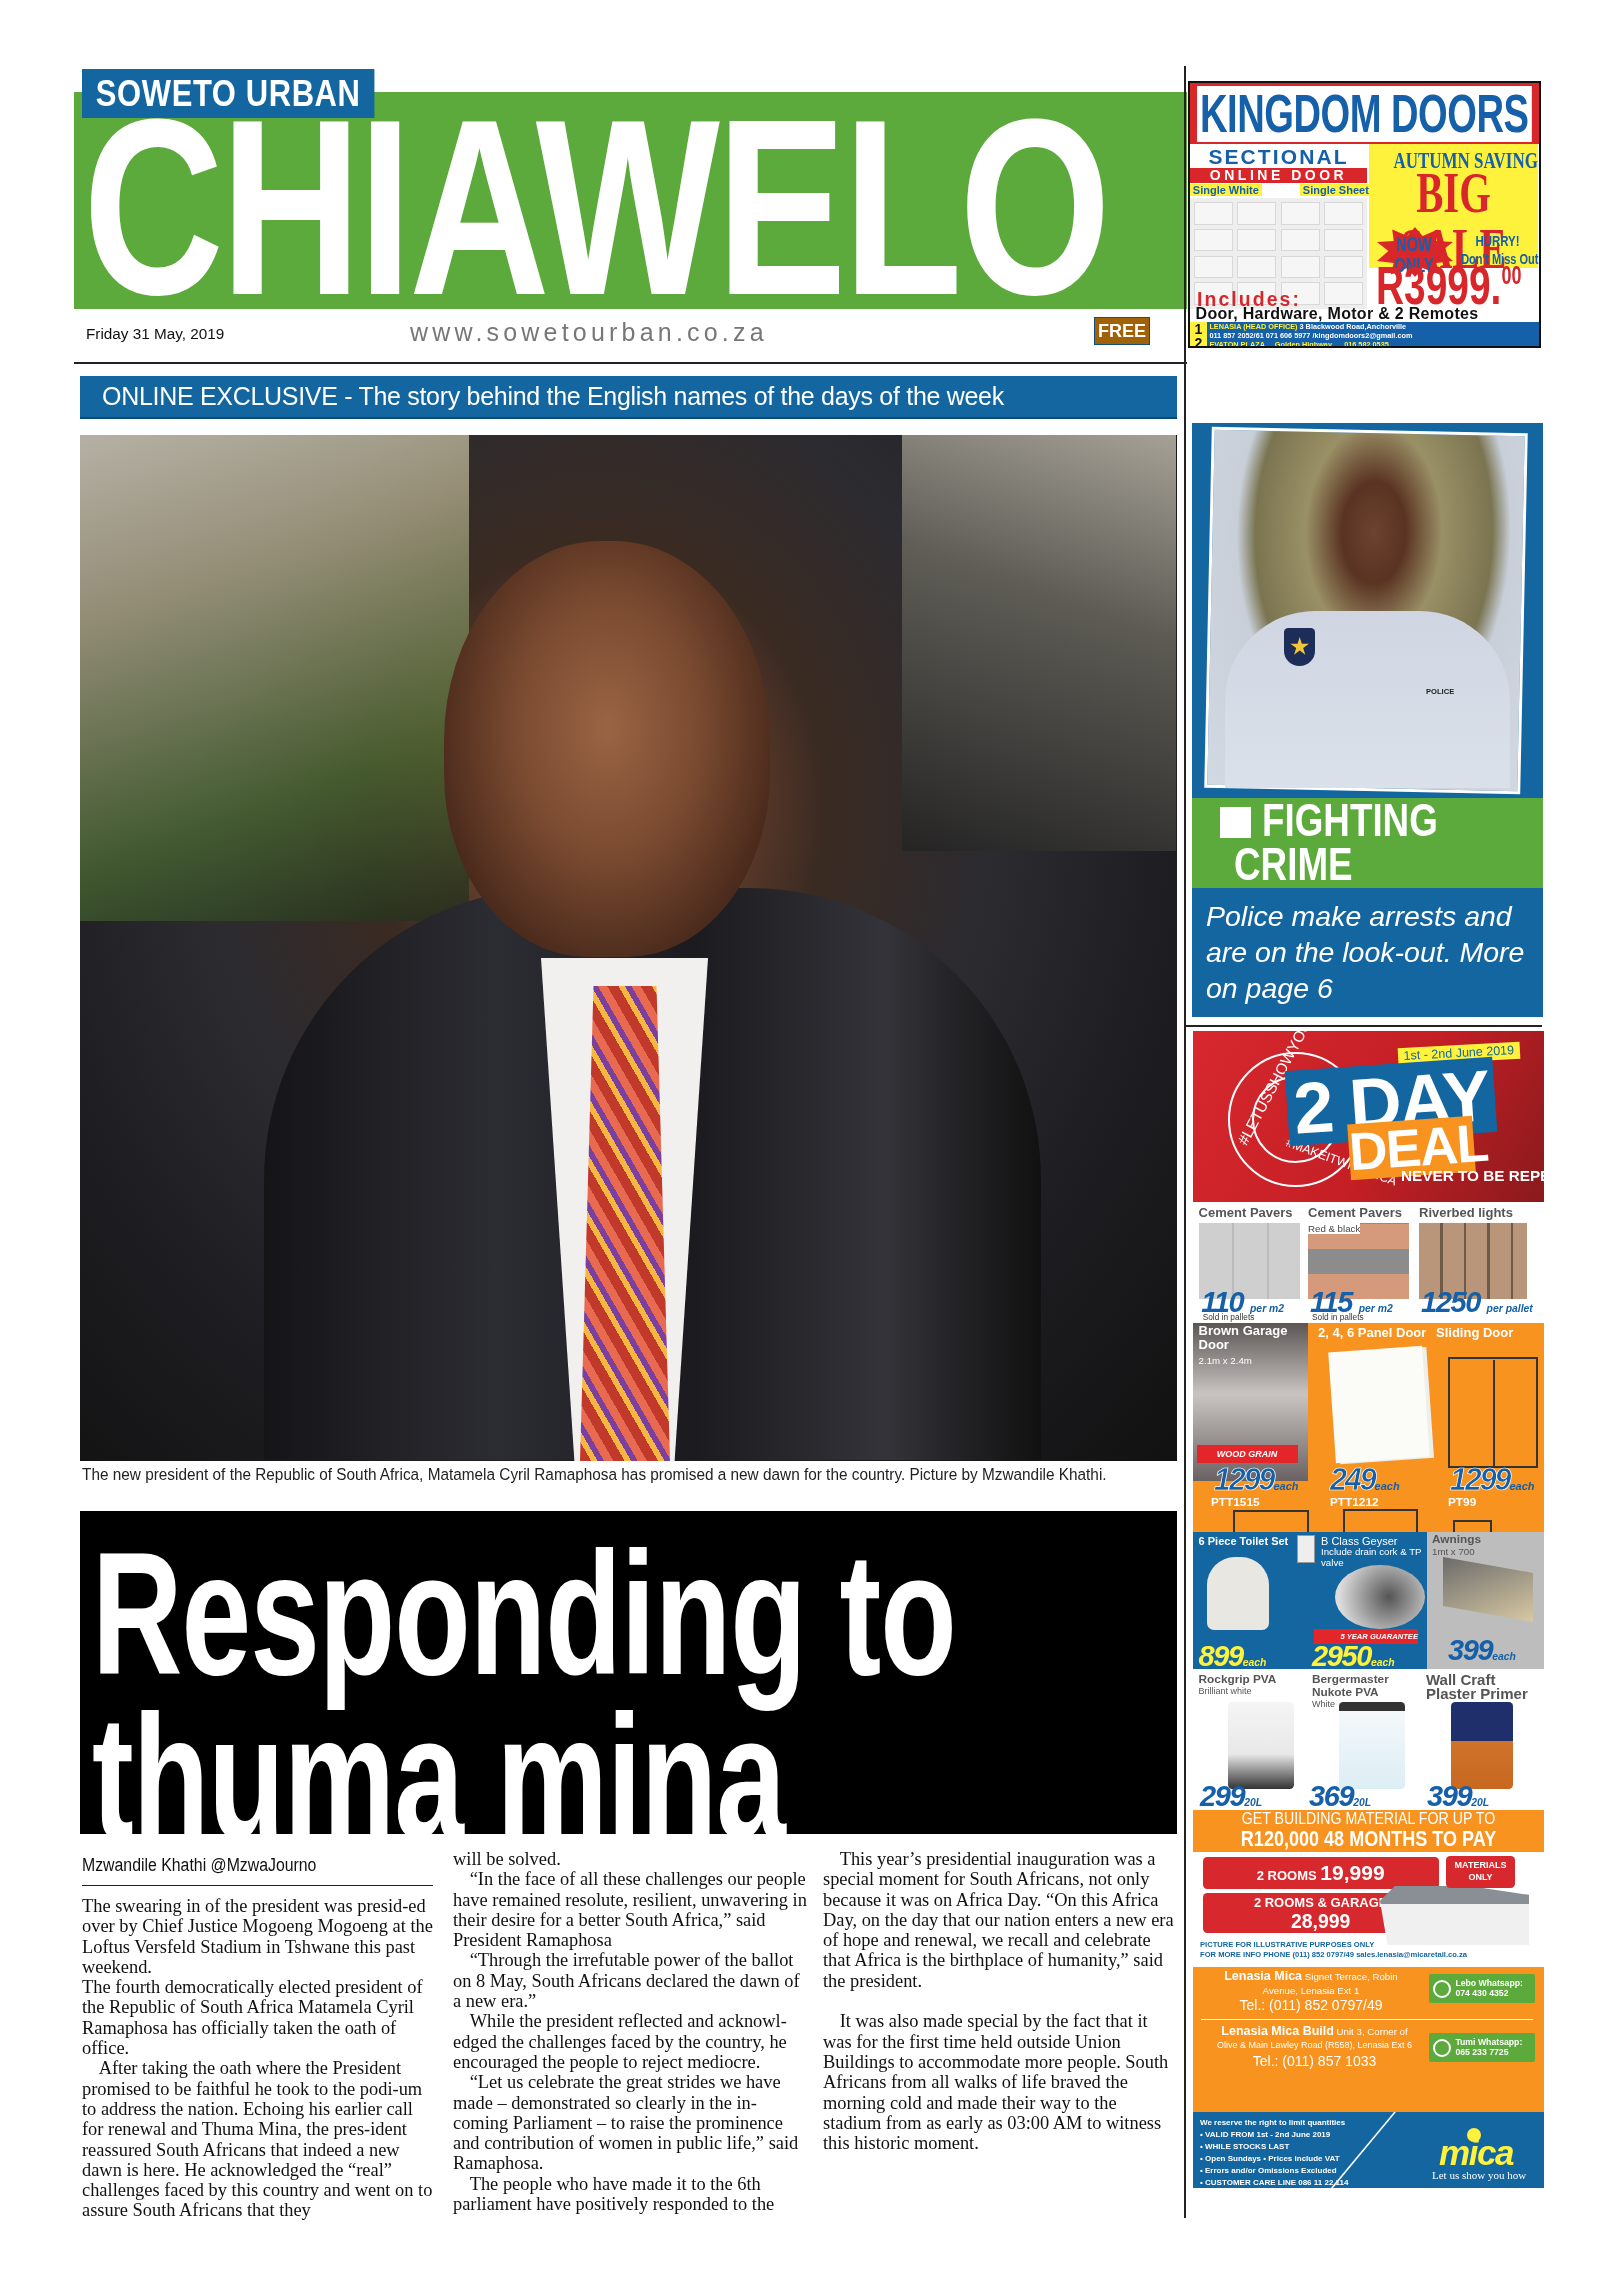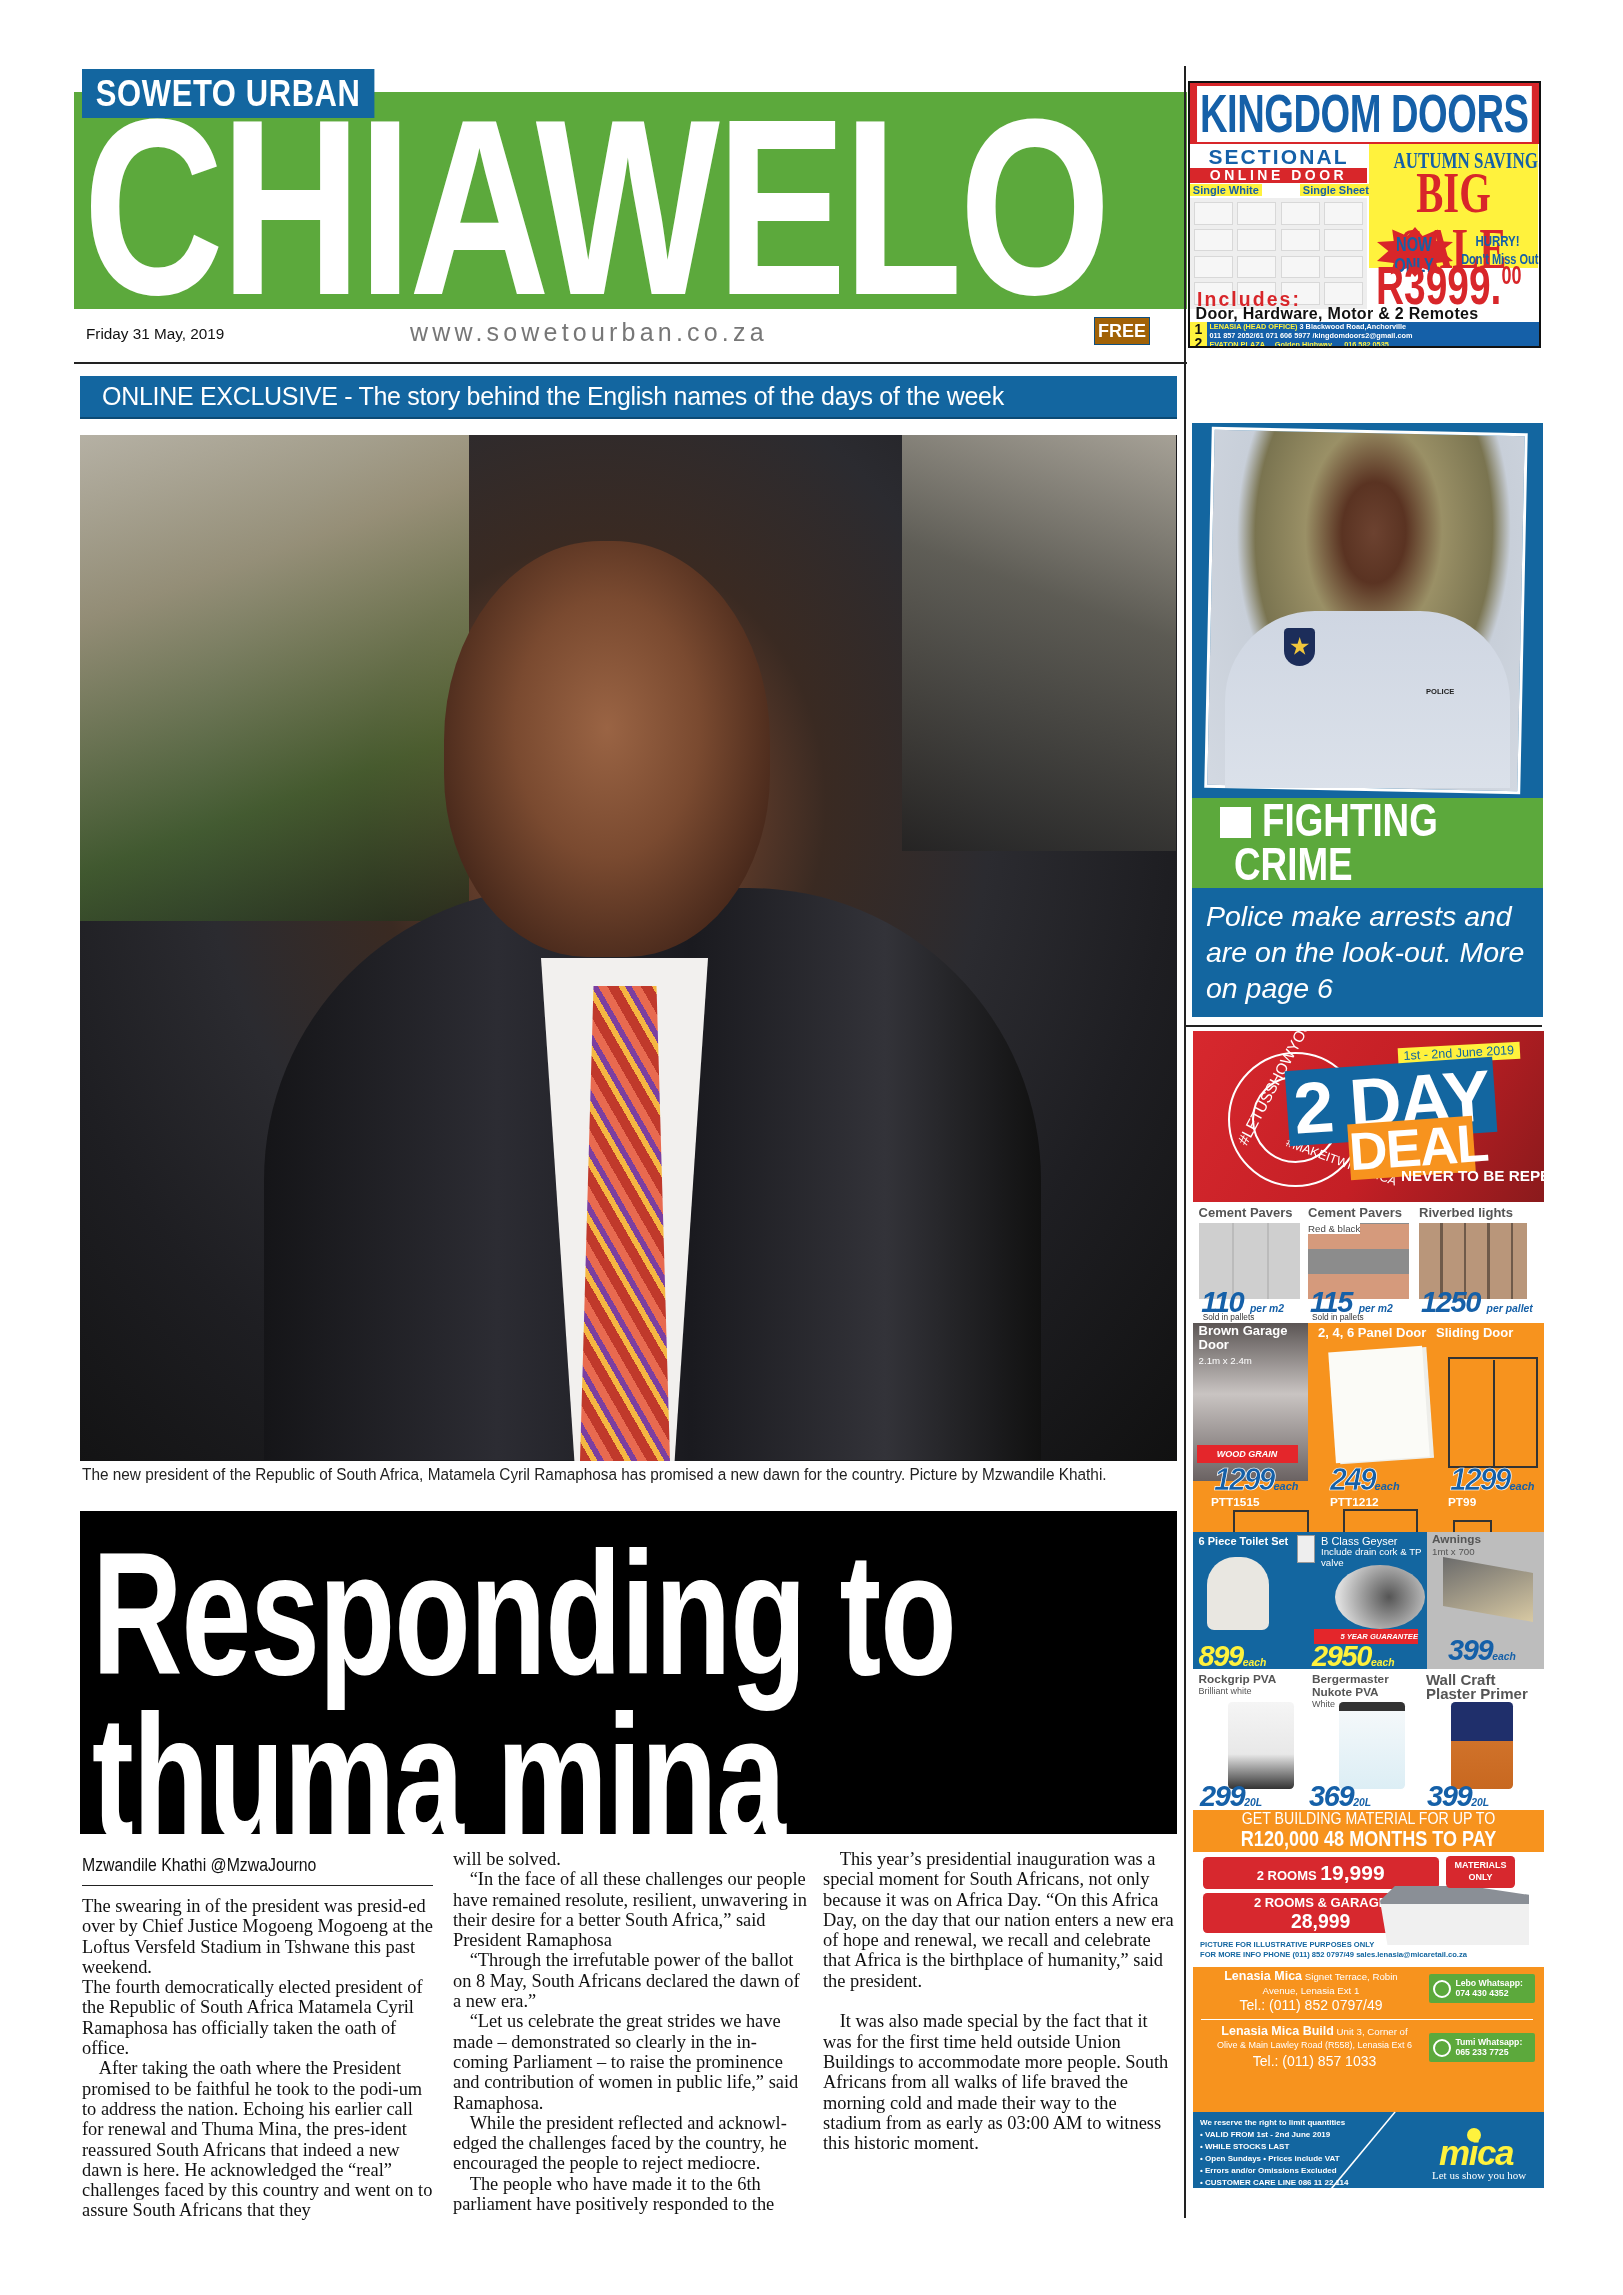--- a/index.html
+++ b/index.html
@@ -158,22 +158,22 @@
 <div id="byline-rule" class="abs"></div>
 <div id="col1" class="abs col">
     <p>The swearing in of the president was presid-ed over by Chief Justice Mogoeng Mogoeng at the Loftus Versfeld Stadium in Tshwane this past weekend.</p>
     <p>The fourth democratically elected president of the Republic of South Africa Matamela Cyril Ramaphosa has officially taken the oath of office.</p>
     <p class="ind">After taking the oath where the President promised to be faithful he took to the podi-um to address the nation. Echoing his earlier call for renewal and Thuma Mina, the pres-ident reassured South Africans that indeed a new dawn is here. He acknowledged the “real” challenges faced by this country and went on to assure South Africans that they</p>
   </div>
 <div id="col2" class="abs col">
     <p>will be solved.</p>
     <p class="ind">“In the face of all these challenges our people have remained resolute, resilient, unwavering in their desire for a better South Africa,” said President Ramaphosa</p>
     <p class="ind">“Through the irrefutable power of the ballot on 8 May, South Africans declared the dawn of a new era.”</p>
+    <p class="ind">While the president reflected and acknowl-edged the challenges faced by the country, he encouraged the people to reject mediocre.</p>
     <p class="ind">“Let us celebrate the great strides we have made – demonstrated so clearly in the in-coming Parliament – to raise the prominence and contribution of women in public life,” said Ramaphosa.</p>
-    <p class="ind">While the president reflected and acknowl-edged the challenges faced by the country, he encouraged the people to reject mediocre.</p>
     <p class="ind">The people who have made it to the 6th parliament have positively responded to the</p>
   </div>
 <div id="col3" class="abs col">
     <p class="ind">This year’s presidential inauguration was a special moment for South Africans, not only because it was on Africa Day. “On this Africa Day, on the day that our nation enters a new era of hope and renewal, we recall and celebrate that Africa is the birthplace of humanity,” said the president.</p>
     <p>&nbsp;</p>
     <p class="ind">It was also made special by the fact that it was for the first time held outside Union Buildings to accommodate more people. South Africans from all walks of life braved the morning cold and made their way to the stadium from as early as 03:00 AM to witness this historic moment.</p>
   </div>
 
 <div id="kd" class="abs">
   <div id="kd-top">

